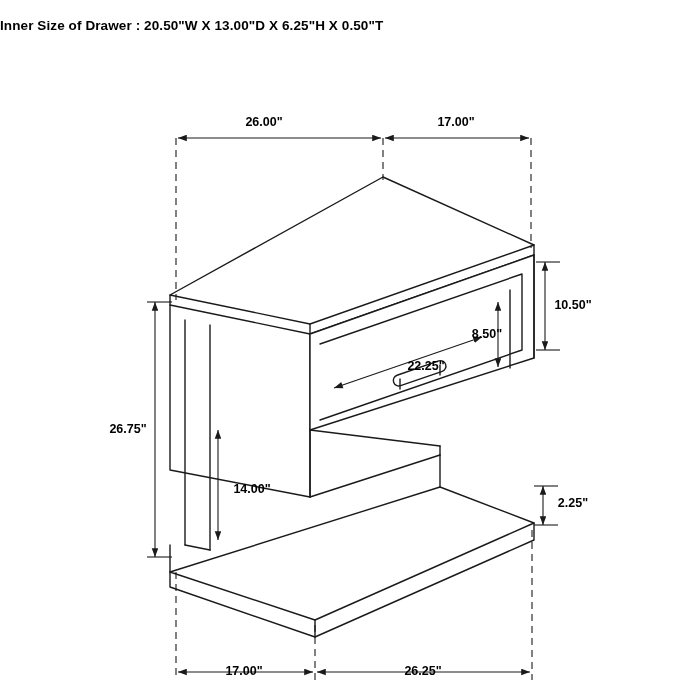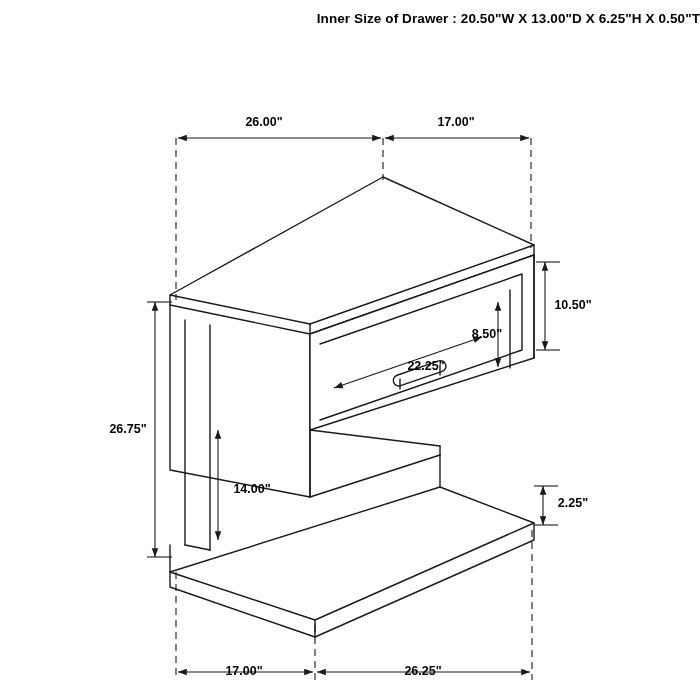--- a/index.html
+++ b/index.html
@@ -15,24 +15,24 @@
     position: relative;
     overflow: hidden;
   }
   #stage {
     position: relative;
     width: 700px;
     height: 700px;
   }
   .title {
     position: absolute;
-    top: 11px;
+    top: 18px;
     left: 0;
     width: 700px;
-    text-align: right;
+    text-align: left;
     font-size: 13.5px;
     font-weight: bold;
     letter-spacing: 0.1px;
     color: #000;
   }
   svg {
     position: absolute;
     top: 0;
     left: 0;
     width: 700px;

